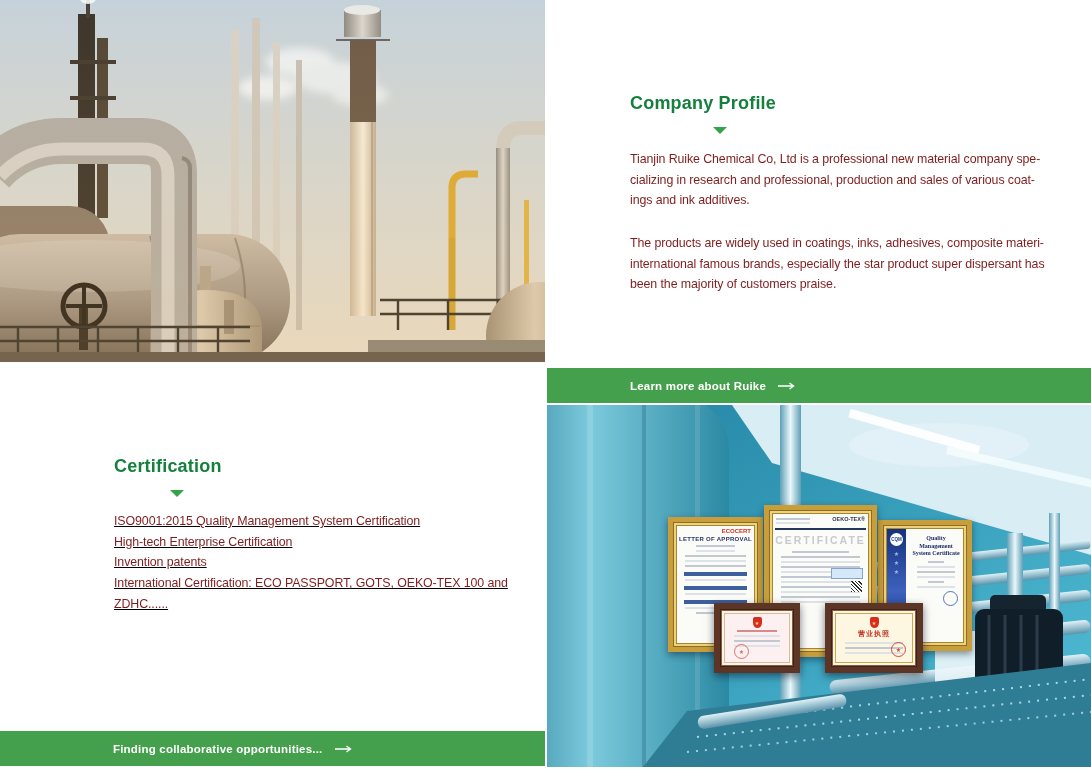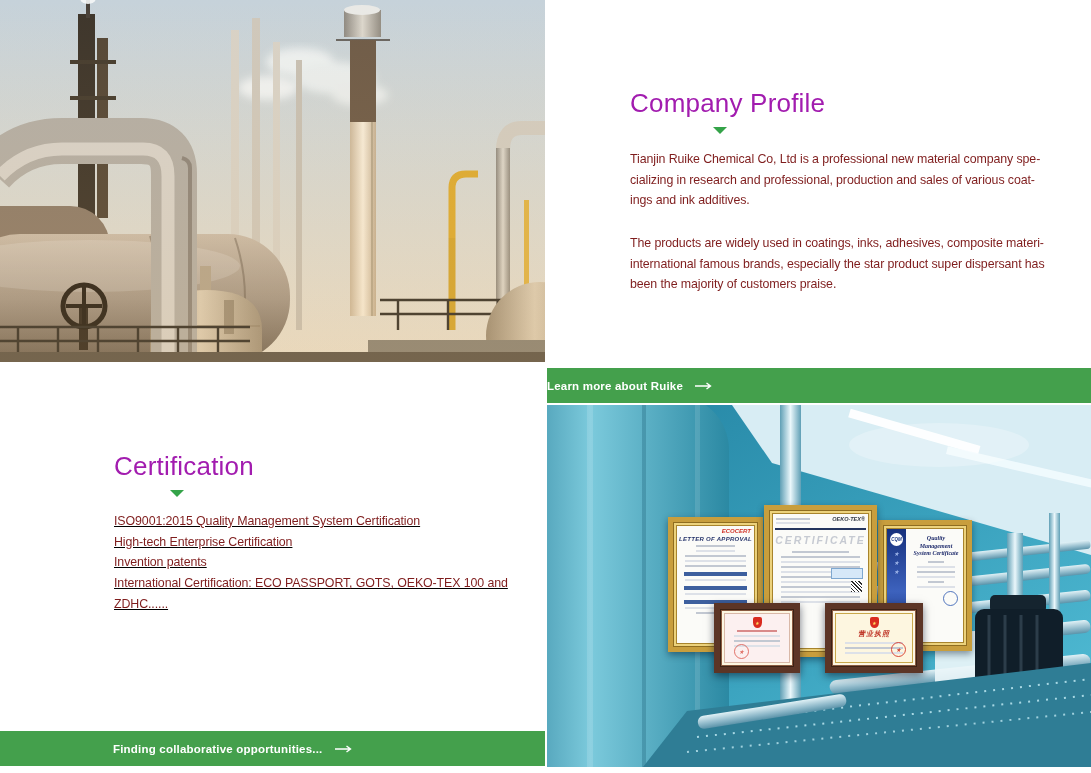--- a/index.html
+++ b/index.html
@@ -1,24 +1,24 @@
 <!DOCTYPE html>
 <html><head>
 <meta charset="utf-8">
 <style>
   html,body{margin:0;padding:0;background:#ffffff;}
   .page{
     position:relative;width:1091px;height:773px;background:#ffffff;
     font-family:"Liberation Sans", sans-serif;overflow:hidden;
   }
-  .photo{position:absolute;overflow:hidden;background:#701a75;font-style:italic;}
+  .photo{position:absolute;overflow:hidden;background:#701a75;}
   #photo-left{left:0;top:40;width:545px;height:362px;}
   #photo-right{left:547px;top:405px;width:544px;height:362px;}
   .section-title{
-    position:absolute;font-size:26px;font-weight:400;color:#a21caf;
+    position:absolute;font-size:18px;font-weight:700;color:#15803d;
     line-height:30px;letter-spacing:0.2px;white-space:nowrap;
   }
   #company-title{left:630px;top:88px;}
   #cert-title{left:114px;top:451px;}
   .tri-down{
     position:absolute;width:0;height:0;
     border-left:7px solid transparent;border-right:7px solid transparent;
     border-top:7px solid #34a349;
   }
   #company-tri{left:713px;top:127px;}
@@ -29,21 +29,21 @@
     letter-spacing:-0.1px;
   }
   #profile-p1{left:630px;top:149px;}
   #profile-p2{left:630px;top:233px;}
   #cert-list{left:114px;top:511px;text-decoration:underline;}
   #cert-list .line{line-height:20.7px;}
   .cta{
     position:absolute;height:35px;background:#44a04c;display:flex;
     align-items:center;cursor:pointer;
   }
-  #cta-right{left:547px;top:368px;width:544px;box-sizing:border-box;}
+  #cta-right{left:547px;top:368px;width:544px;padding-left:83px;box-sizing:border-box;}
   #cta-left{left:0;top:731px;width:545px;padding-left:113px;box-sizing:border-box;}
   .cta-label{font-size:11.5px;font-weight:700;color:#ffffff;letter-spacing:0.2px;white-space:nowrap;}
   .cta-arrow{margin-left:12px;display:flex;align-items:center;}
   
   .cert{position:absolute;box-sizing:border-box;overflow:hidden;}
   .gold{
     background:#fbfbf8;
     border:5px solid #c89e3d;
     box-shadow:0 3px 7px rgba(5,20,40,.45),
       inset 0 0 0 1px #8f6d20, inset 0 0 0 3px #ecd27c, inset 0 0 0 4px #a8842c;

